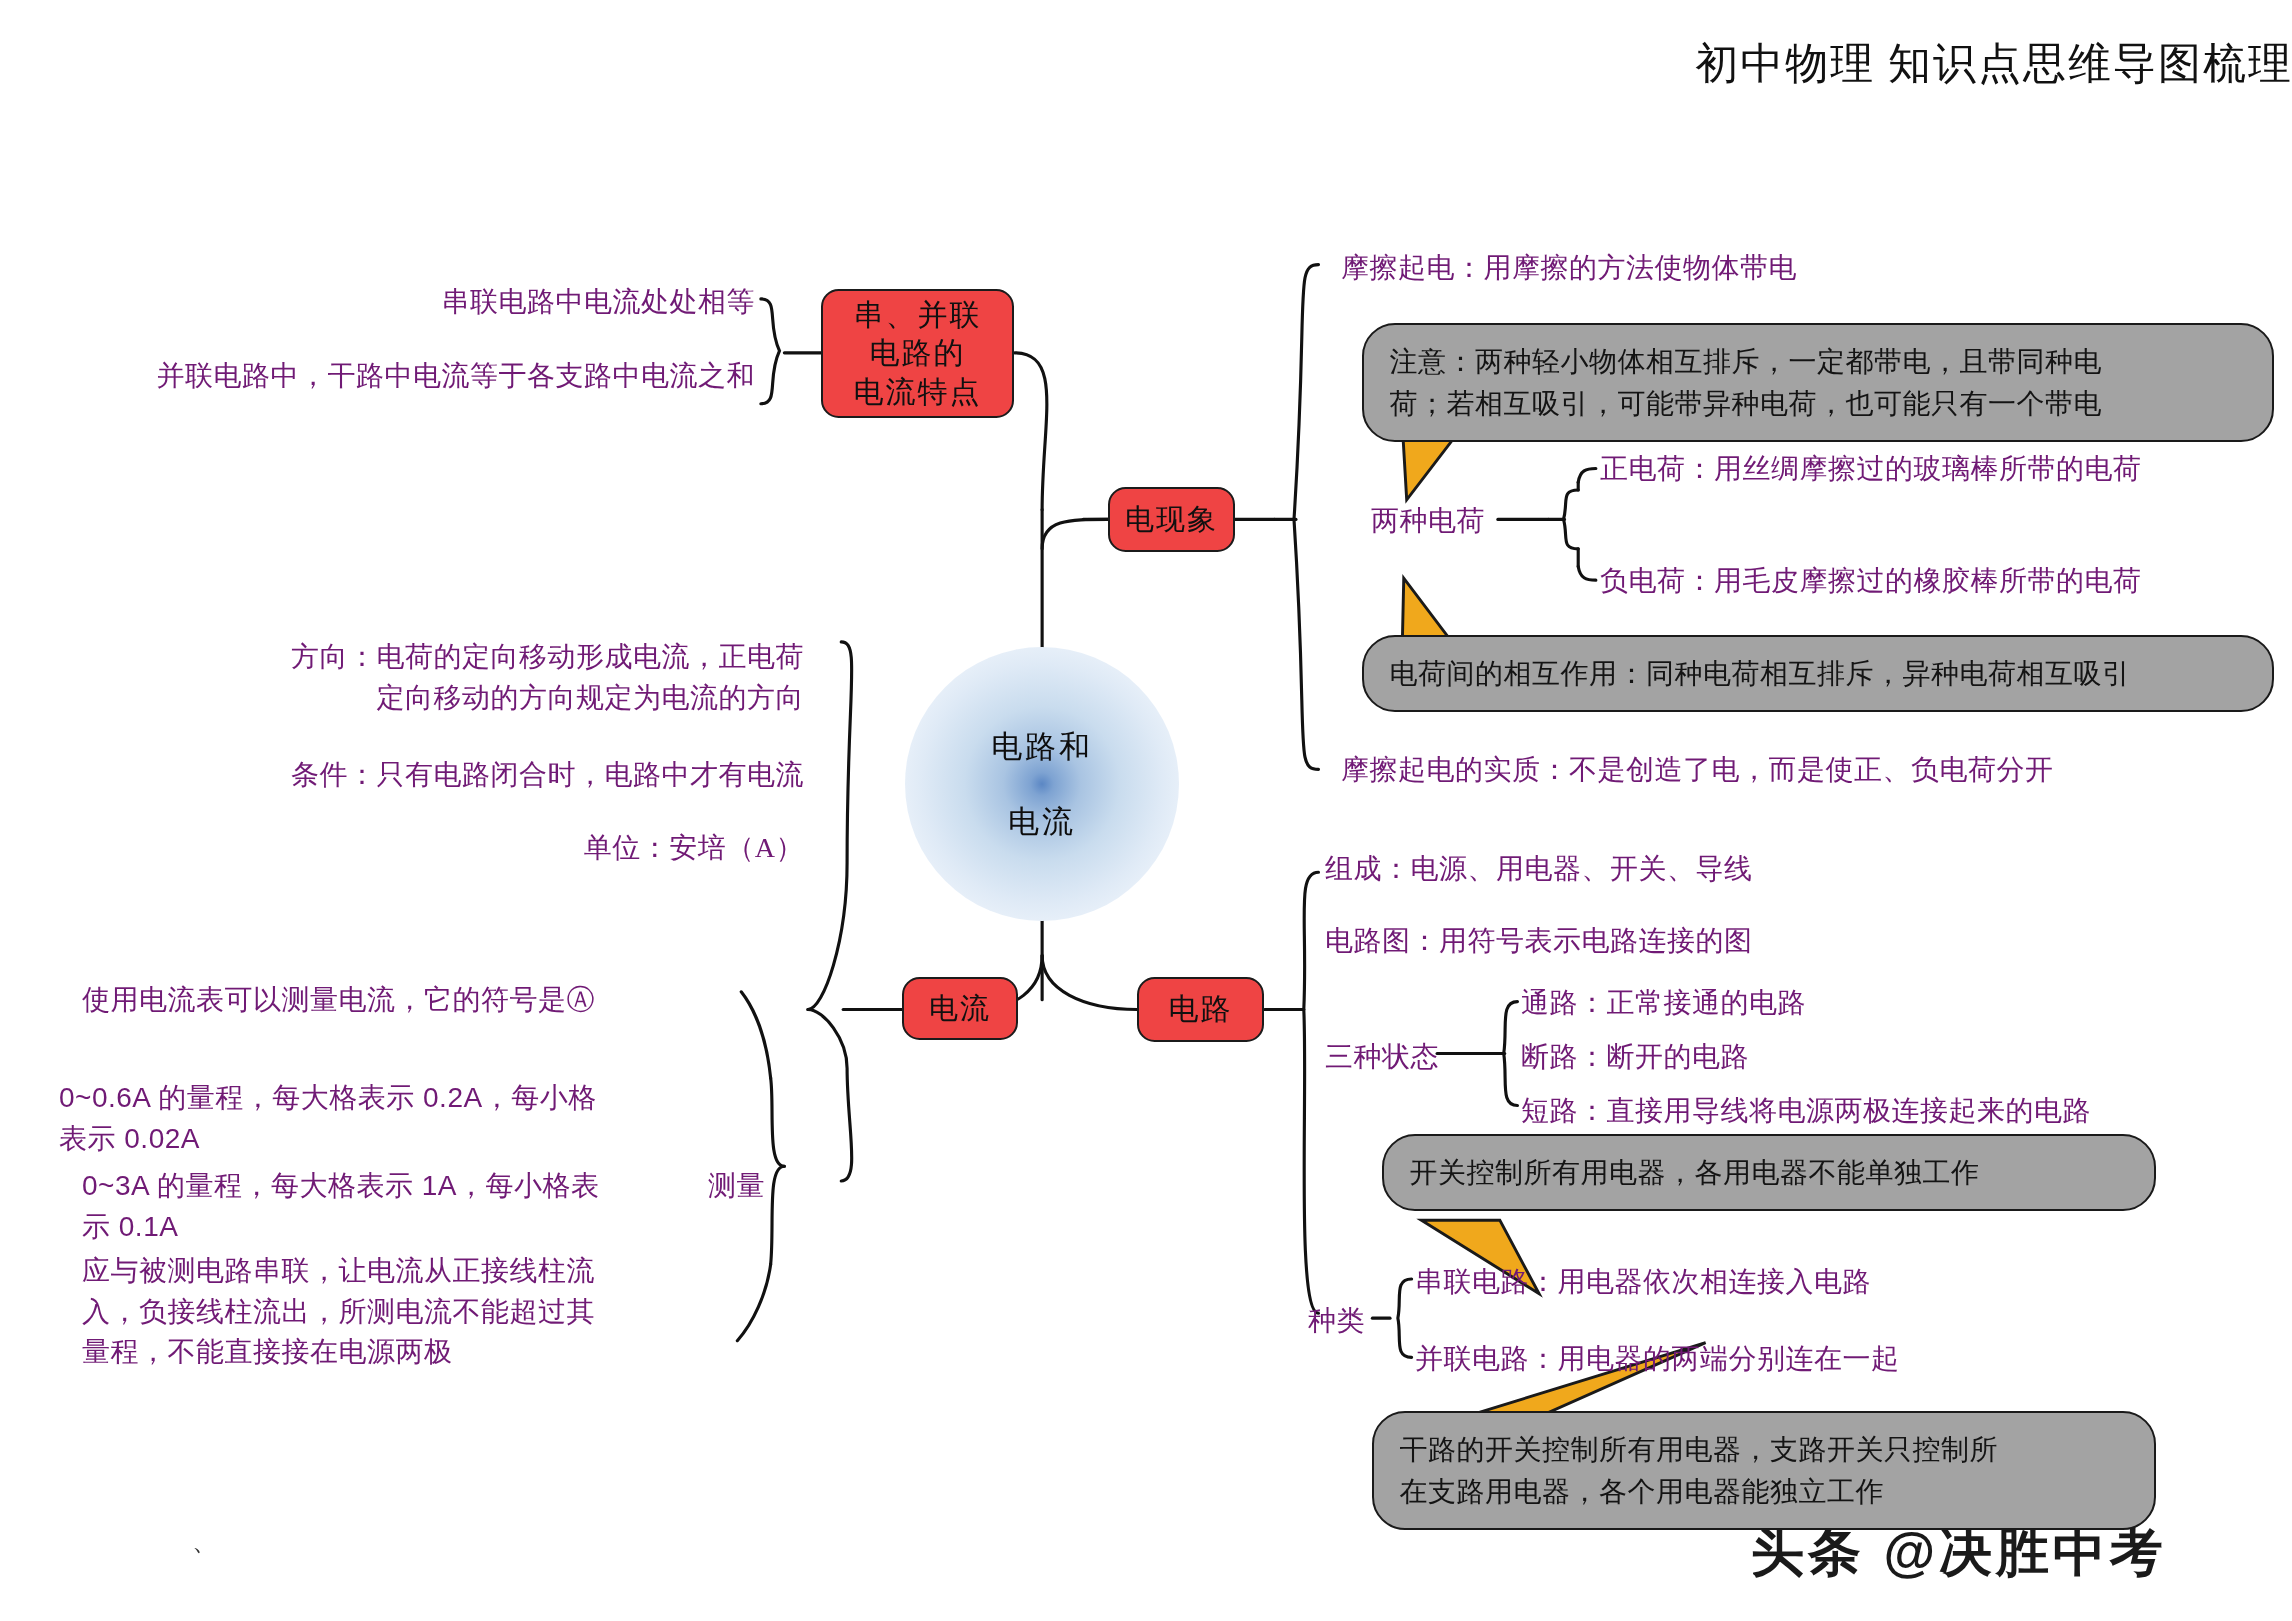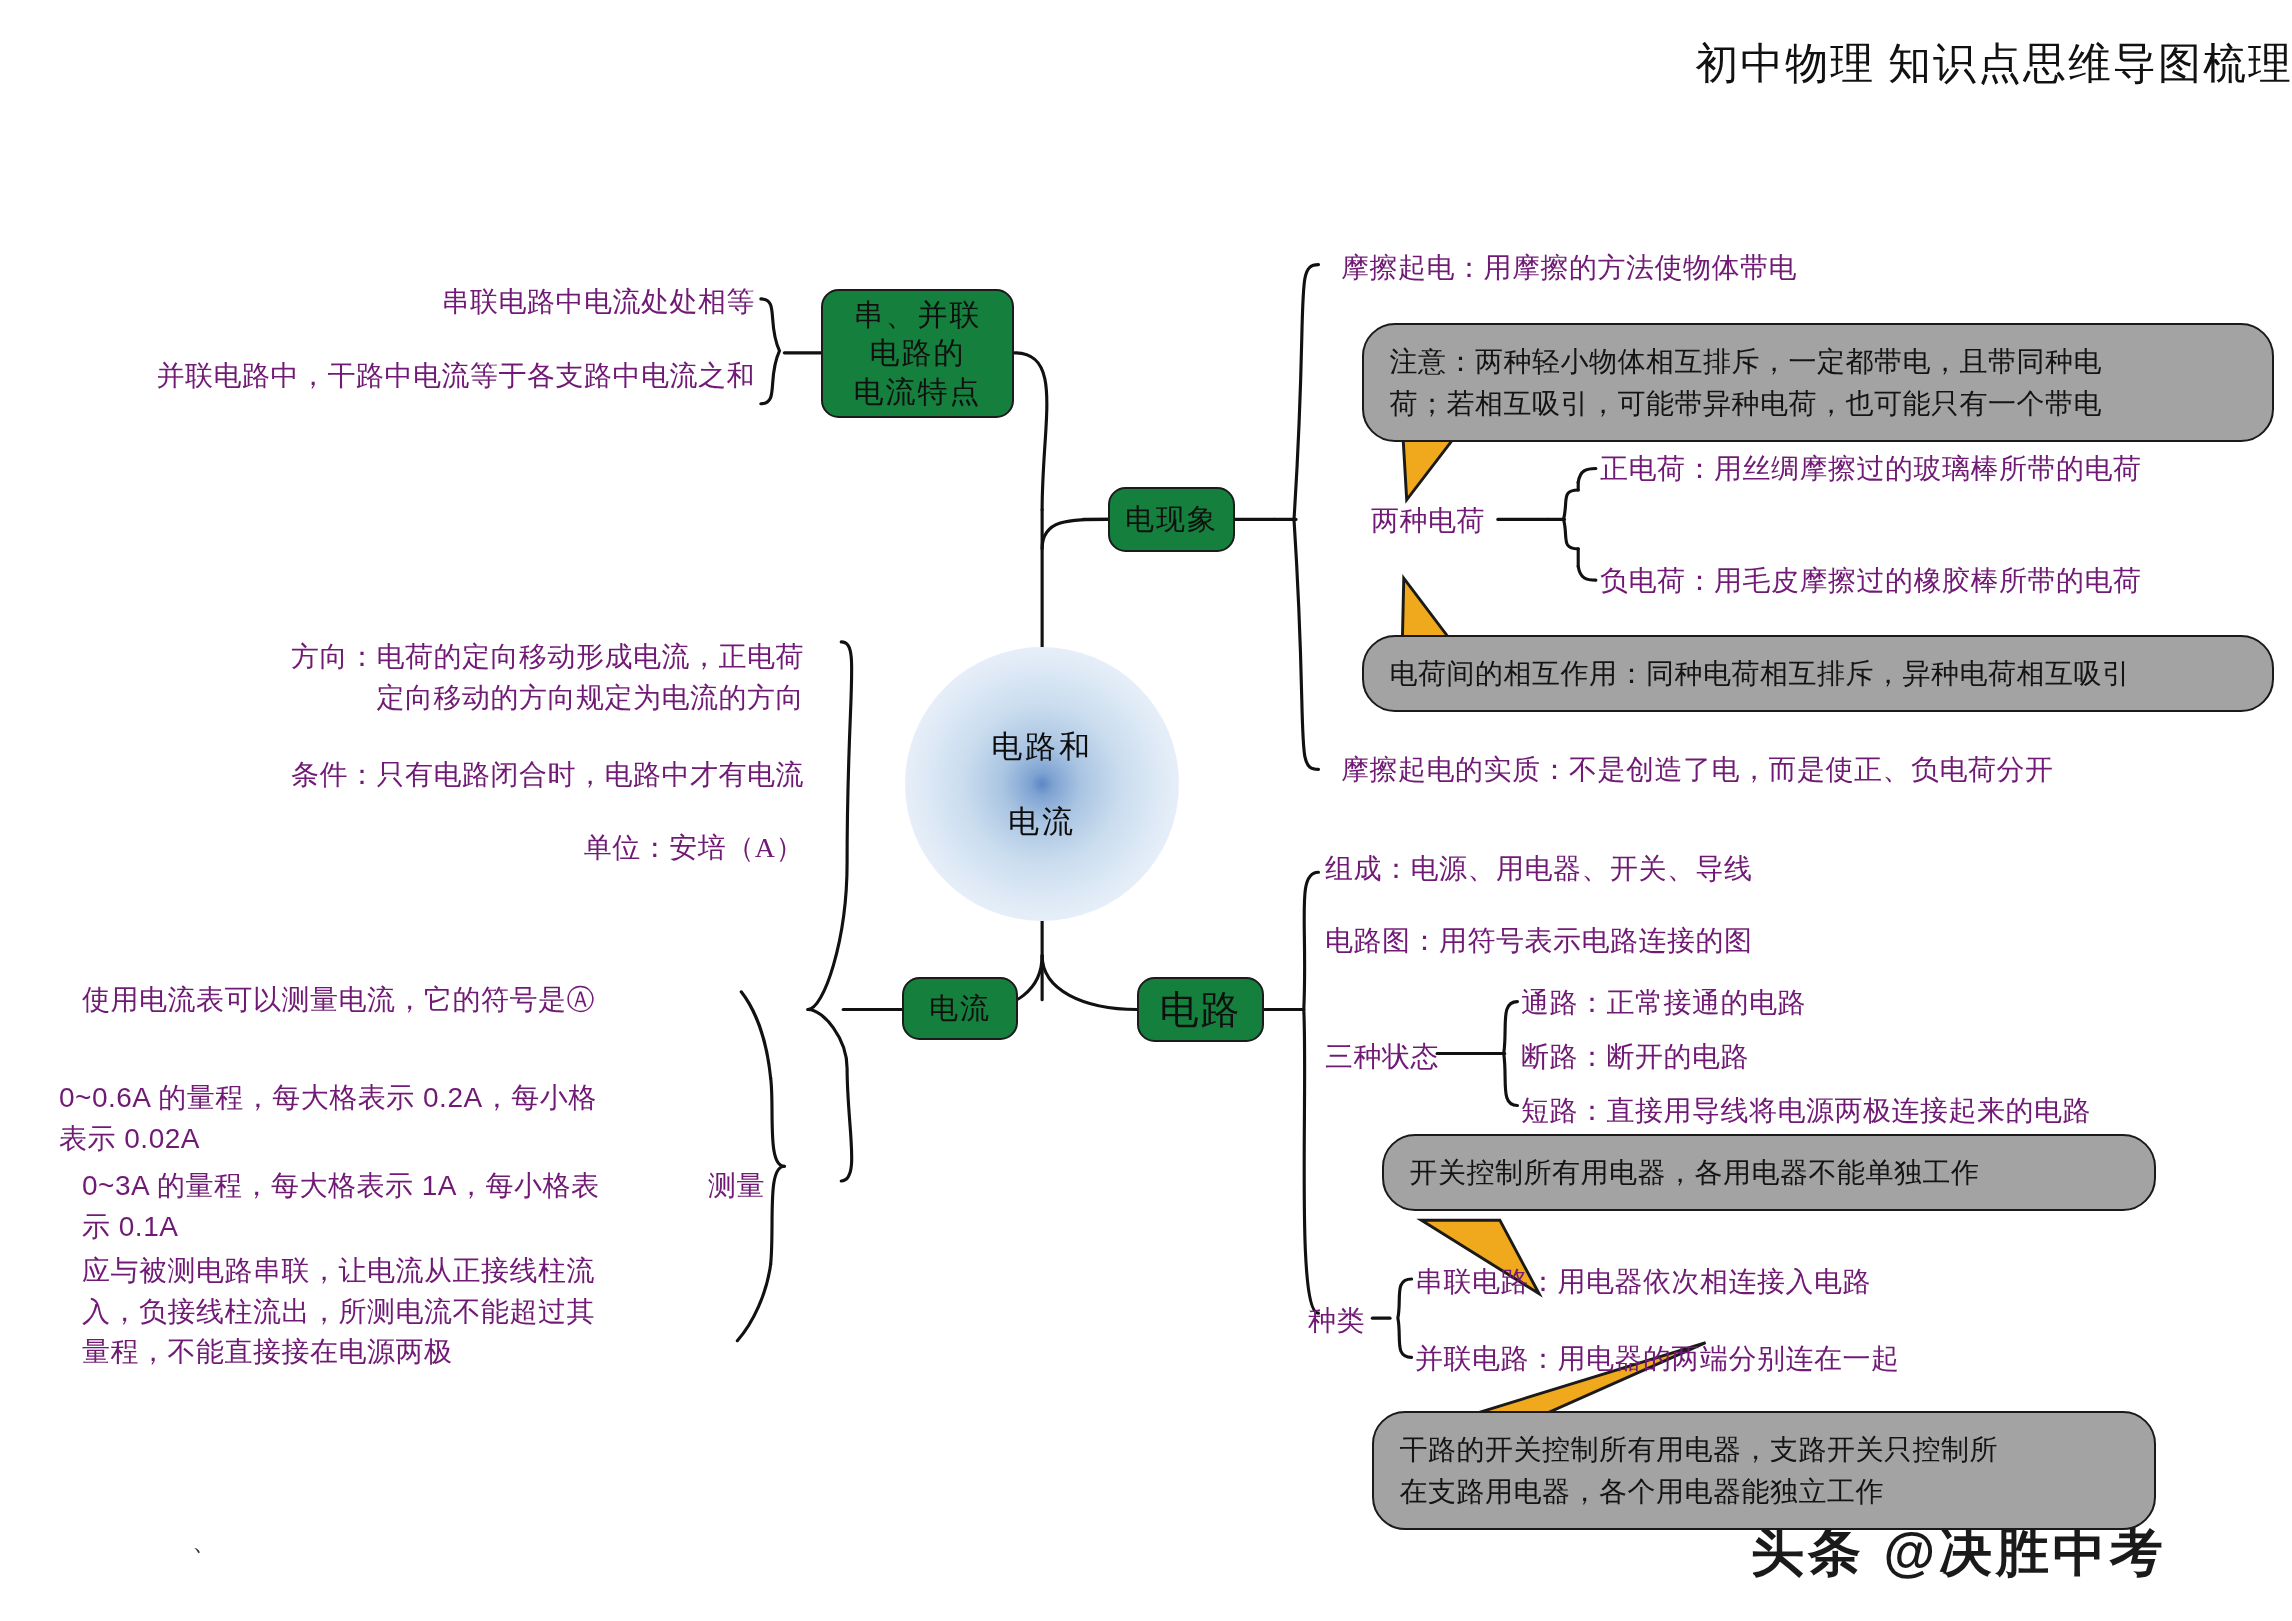--- a/index.html
+++ b/index.html
@@ -18,21 +18,21 @@
   .page-title {
     position:absolute; left:0; top:35px; width:2293px;
     text-align:right; font-size:43px; letter-spacing:2px;
     font-family:"Liberation Serif","DejaVu Serif",serif;
     color:#111;
   }
 
   
   .nodebox {
     position:absolute;
-    background:#15803d;
+    background:#ef4444;
     border:2.9px solid #1b1b1b;
     border-radius:17.6px;
     display:flex; align-items:center; justify-content:center;
     text-align:center;
     font-size:30px; line-height:1.28;
     letter-spacing:2px;
     padding:5.9px 9.8px;
     color:#101010;
   }
   .central {
@@ -215,21 +215,21 @@
   <div class="leaf r sans" style="left:59px; top:1078px; width:670px; text-align:left;">0~0.6A 的量程，每大格表示 0.2A，每小格
 表示 0.02A</div>
 
   <div class="leaf sans" style="left:82px; top:1166px; width:647px; text-align:left;">0~3A 的量程，每大格表示 1A，每小格表
 示 0.1A</div>
 
   <div class="leaf" style="left:82px; top:1224px; width:647px; text-align:left;margin-top:27px;">应与被测电路串联，让电流从正接线柱流
 入，负接线柱流出，所测电流不能超过其
 量程，不能直接接在电源两极</div>
 
-  <div class="nodebox" style="left:1137px; top:977px; width:127px; height:65px; font-size:39px;">
+  <div class="nodebox" style="left:1137px; top:977px; width:127px; height:65px; font-size:30px;">
     <span>电路</span>
   </div>
 
   <div class="leaf l" style="left:1325px; top:849px; width:882px;">组成：电源、用电器、开关、导线</div>
 
   <div class="leaf l" style="left:1325px; top:921px; width:882px;">电路图：用符号表示电路连接的图</div>
 
   <div class="leaf l" style="left:1325px; top:1037px; width:176px;">三种状态</div>
 
   <div class="leaf l" style="left:1521px; top:983px; width:745px;">通路：正常接通的电路</div>

